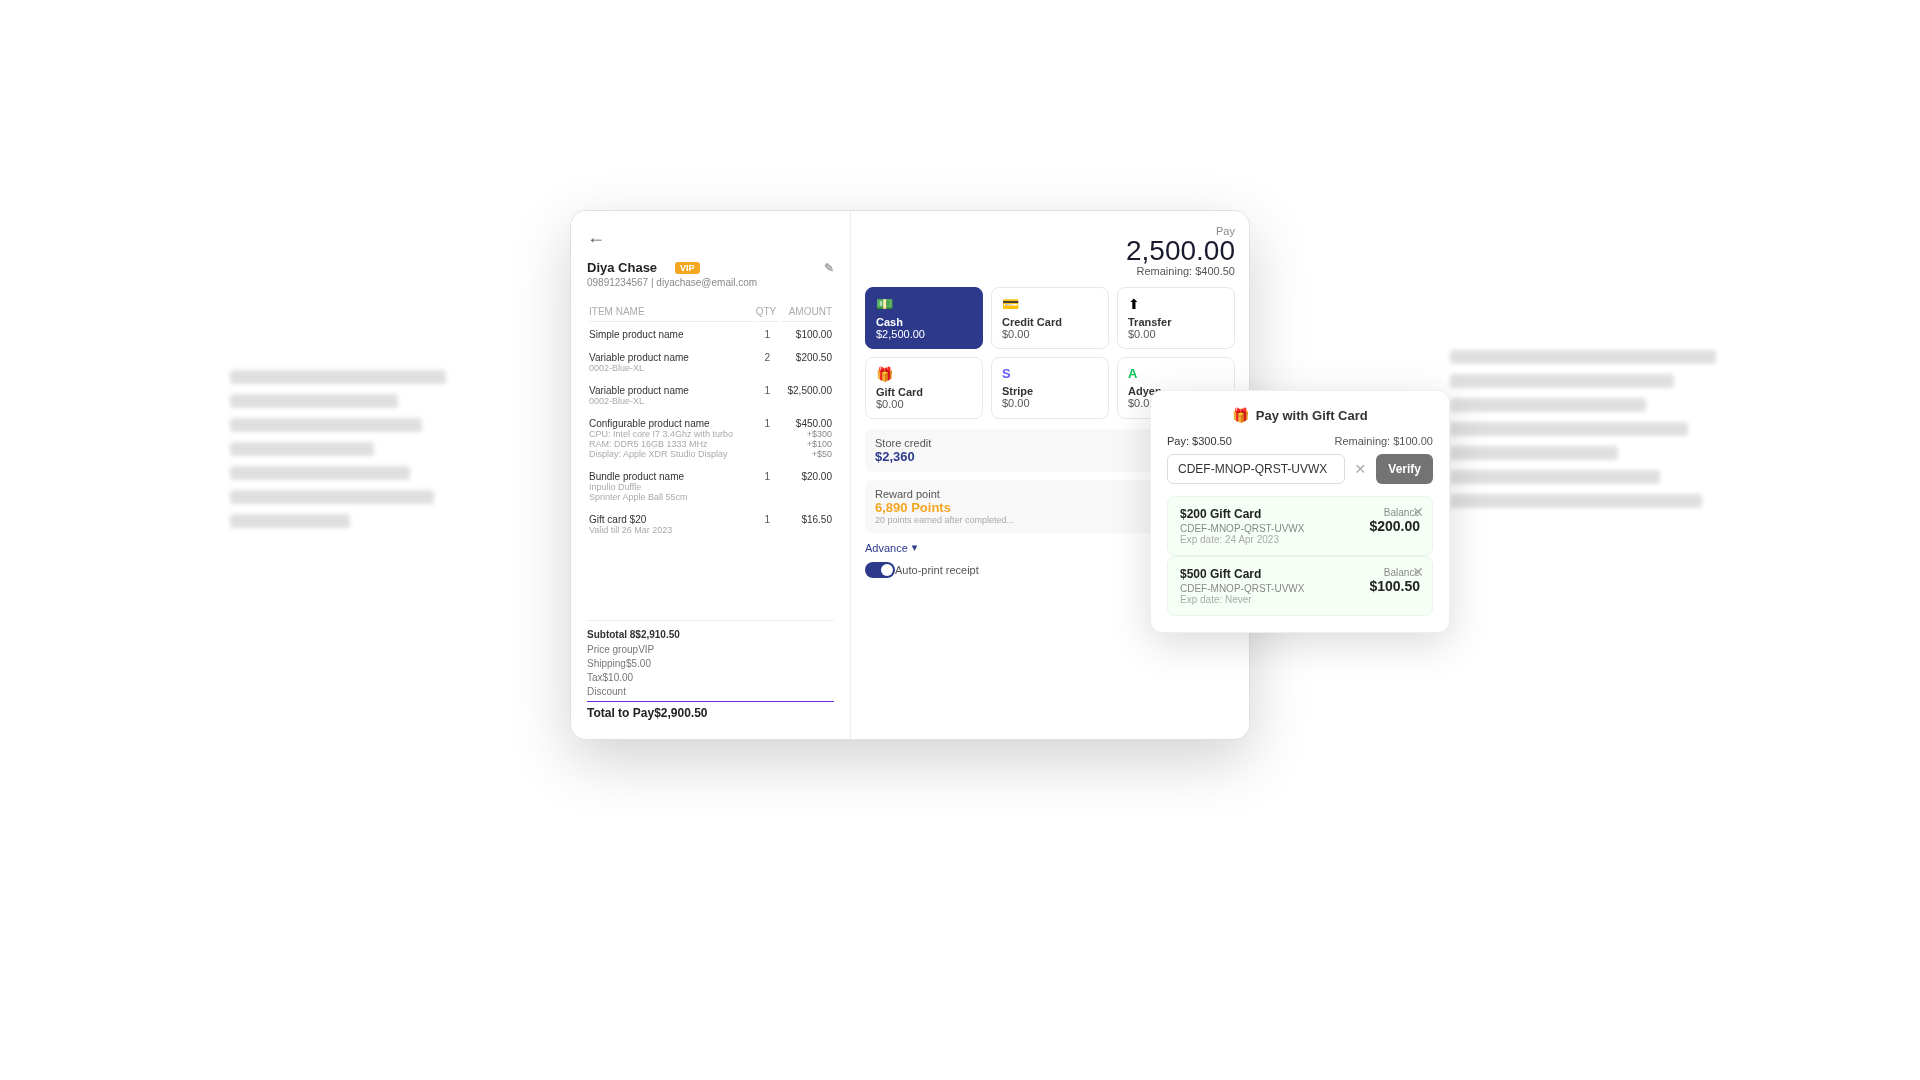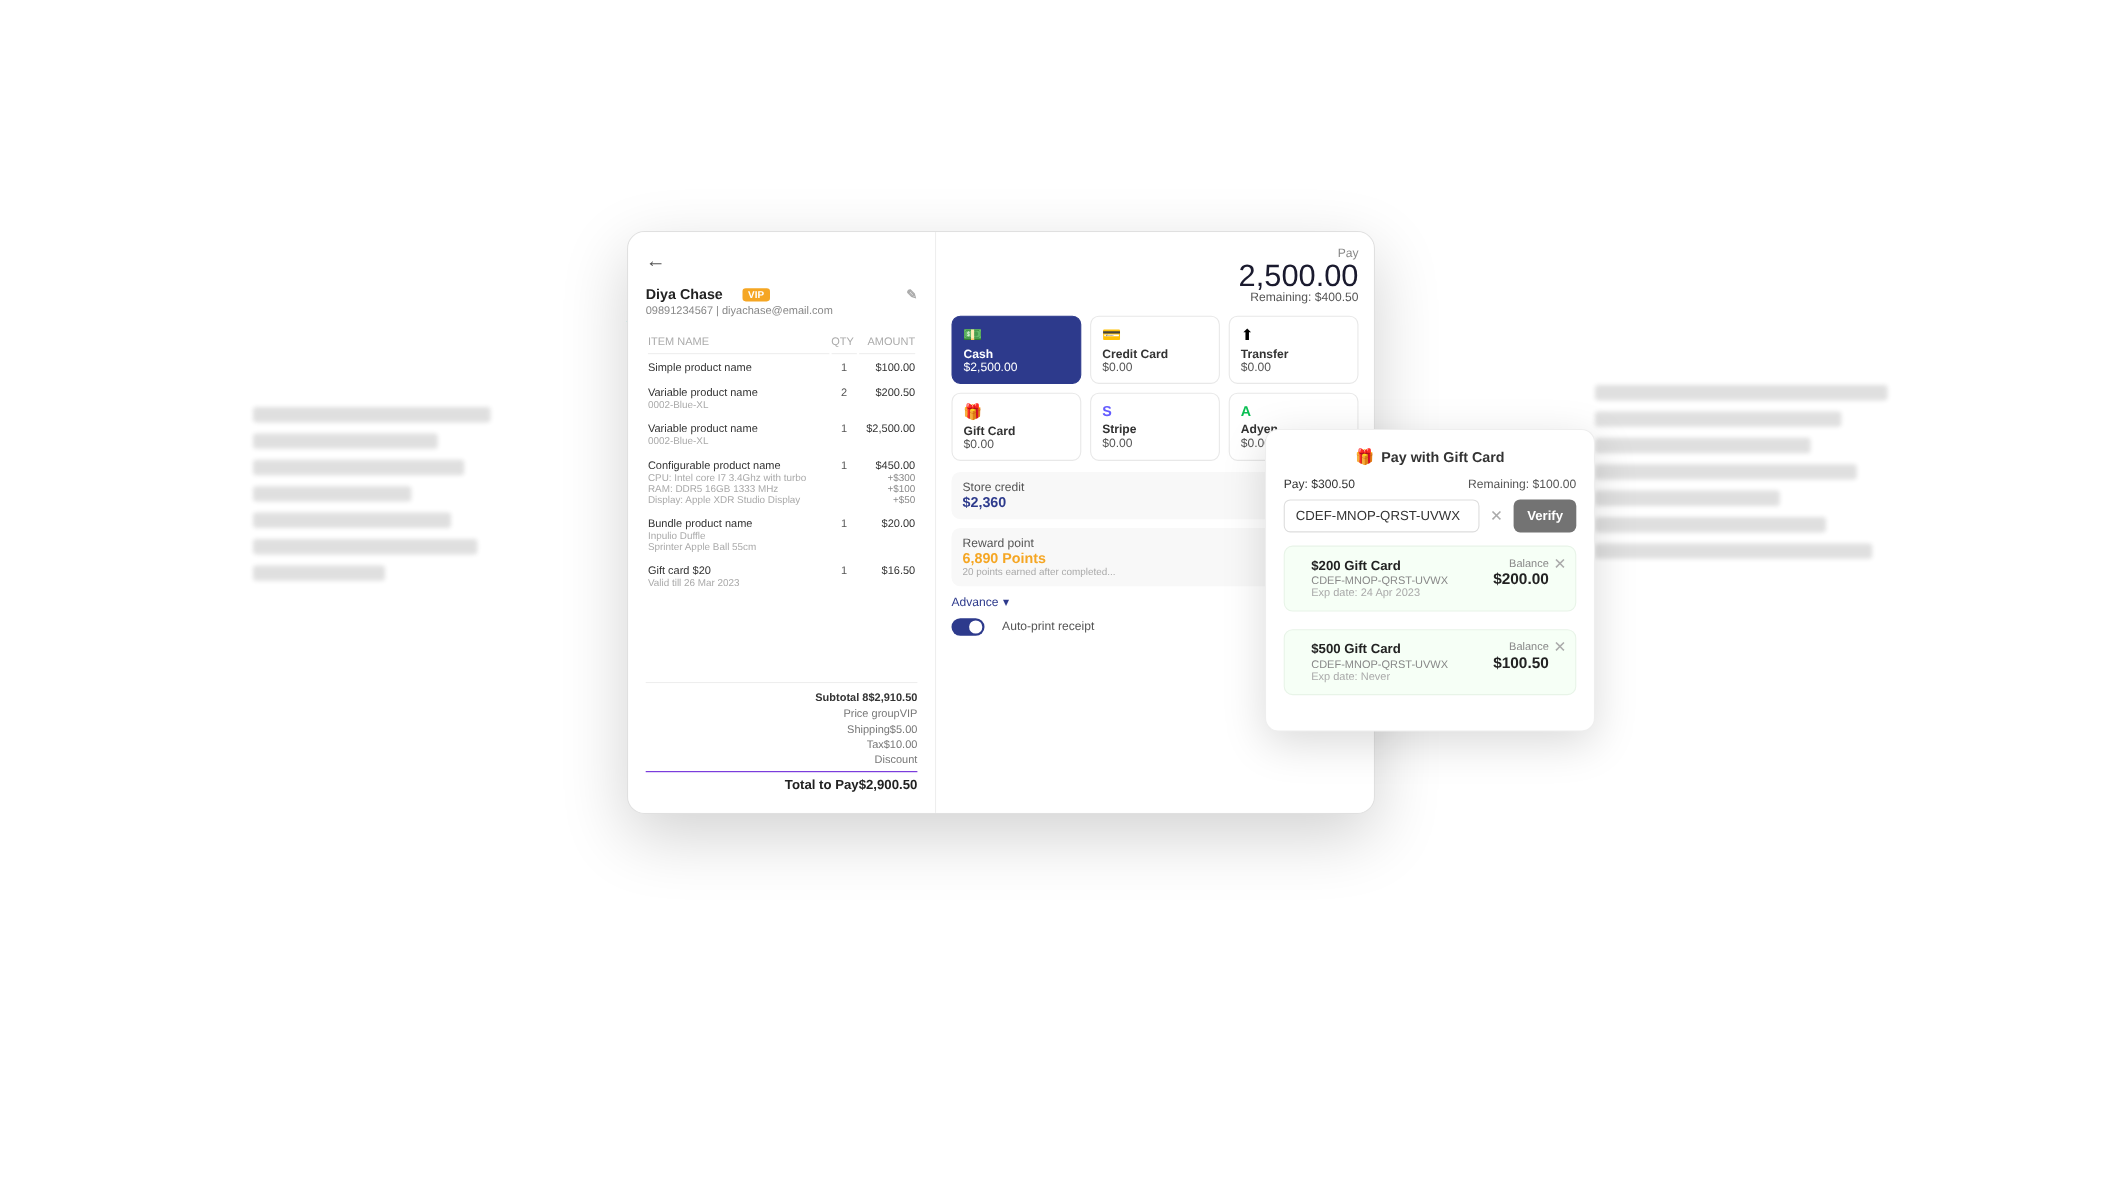--- a/index.html
+++ b/index.html
@@ -142,21 +142,21 @@
       font-size: 9px;
     }
 
     .order-summary {
       margin-top: auto;
       border-top: 1px solid #eee;
       padding-top: 8px;
     }
     .summary-row {
       display: flex;
-      justify-content: flex-end;
+      justify-content: flex-start;
       font-size: 10px;
       color: #777;
       margin-bottom: 3px;
     }
     .summary-row.subtotal {
       font-weight: 600;
       color: #333;
       margin-bottom: 4px;
     }
     .summary-row.total {
@@ -284,21 +284,21 @@
       font-size: 11px;
       color: #2d3a8c;
       cursor: pointer;
       font-weight: 500;
       margin-bottom: 8px;
     }
 
     .auto-print {
       display: flex;
       align-items: center;
-      gap: 16px;
+      gap: 0;
       font-size: 11px;
       color: #555;
     }
     .toggle {
       width: 30px;
       height: 16px;
       background: #2d3a8c;
       border-radius: 8px;
       position: relative;
       cursor: pointer;
@@ -389,22 +389,22 @@
       padding: 7px 12px;
       font-size: 12px;
       font-weight: 600;
       cursor: pointer;
     }
 
     .gift-card-item {
       border: 1px solid #e8f4e8;
       background: #f6fff6;
       border-radius: 8px;
-      padding: 10px 24px;
-      margin-bottom: 16px;
+      padding: 10px 12px;
+      margin-bottom: 0;
       position: relative;
     }
     .gc-top {
       display: flex;
       justify-content: space-between;
       align-items: flex-start;
     }
     .gc-name {
       font-size: 12px;
       font-weight: 600;

